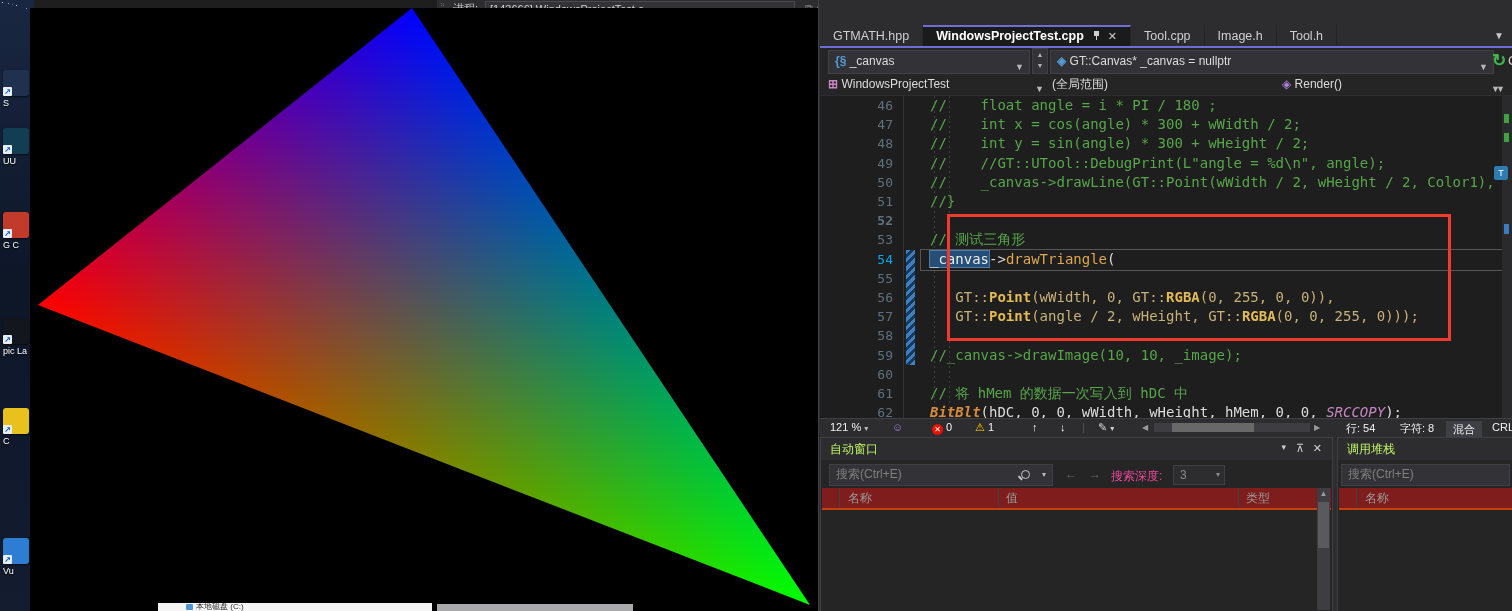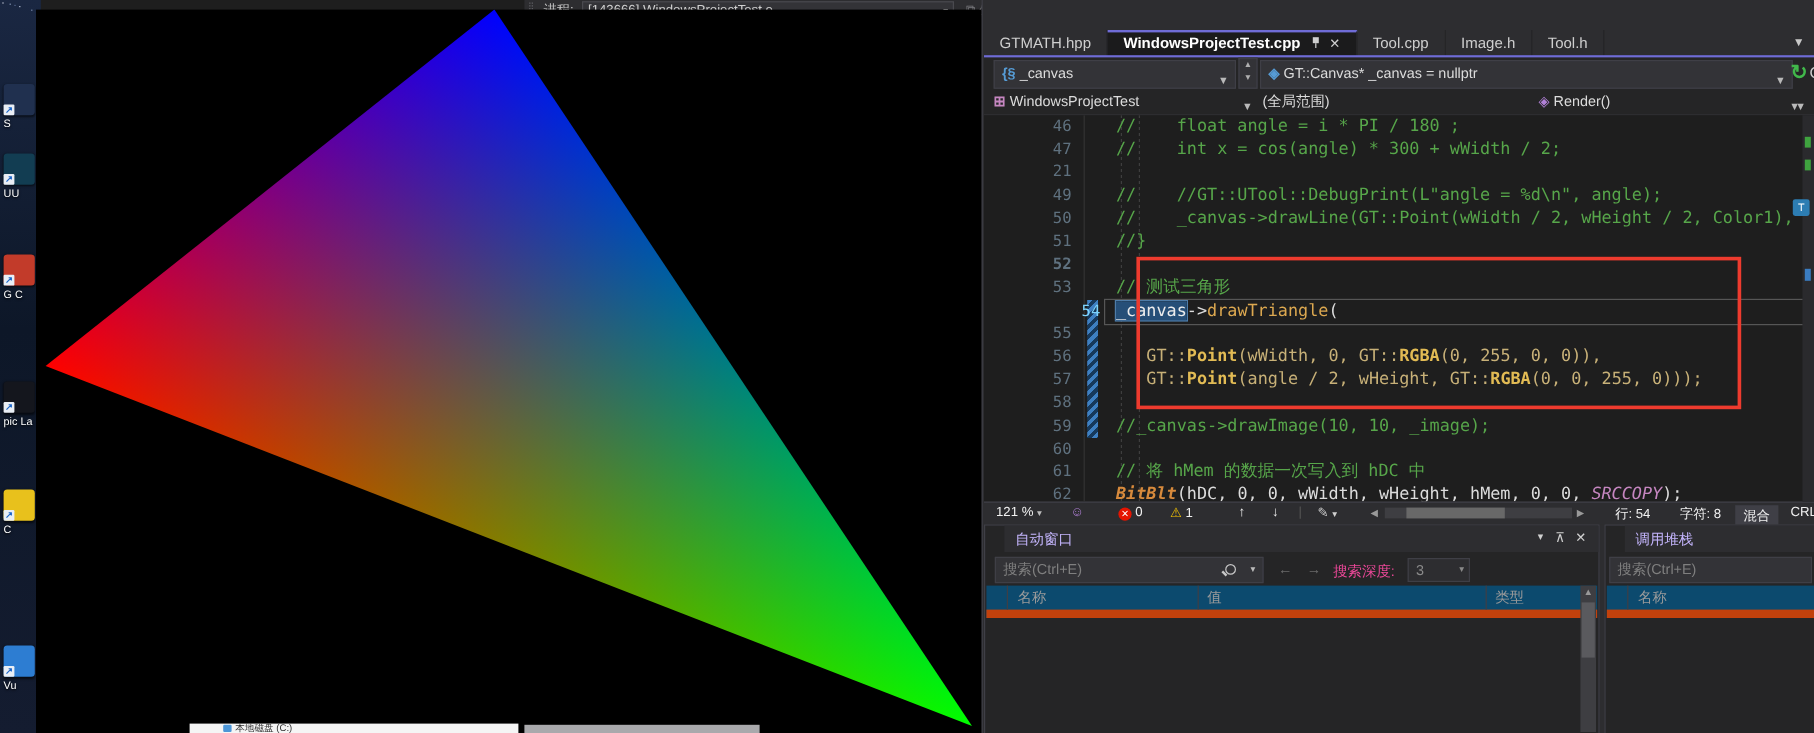--- a/index.html
+++ b/index.html
@@ -60,21 +60,21 @@
   #editor{left:820px;top:96px;width:692px;height:322px;background:#1E1E1E;overflow:hidden;z-index:1;
     font-family:"DejaVu Sans Mono",monospace;font-size:14px;}
   #margin-line{position:absolute;left:83px;top:0;width:1px;height:322px;background:#333;}
   .iguide{position:absolute;top:0;width:1px;height:322px;
     background:repeating-linear-gradient(180deg,#3e3e3e 0 2px,transparent 2px 5px);}
   #hatch{position:absolute;left:86px;top:153.6px;width:9px;height:115.2px;
     background:repeating-linear-gradient(135deg,#3E7FC1 0 3px,#16395C 3px 6px);}
   #curline{position:absolute;left:100px;top:153px;width:590px;height:20px;border:1px solid #565656;}
   .code-row{position:absolute;left:0;width:692px;height:19.2px;line-height:19.2px;}
   .gutter-num{position:absolute;left:0;width:73px;text-align:right;color:#5F717F;font-size:13px;}
-  .gutter-num.cur{color:#7dd3fc;padding-left:24px;}
+  .gutter-num.cur{color:#0ea5e9;}
   .code-text{position:absolute;left:110px;white-space:pre;}
   .c-comment{color:#57A64A;} .c-plain{color:#DCDCDC;} .c-khaki{color:#C8B178;}
   .c-fn{color:#DCA850;} .c-fnb{color:#E2BB54;font-weight:bold;}
   .c-fni{color:#D78A3C;font-style:italic;font-weight:bold;} .c-macro{color:#C586C0;font-style:italic;}
   .c-sel{color:#ECECEC;background:#264F78;box-shadow:0 0 0 1px #4E7CA8;}
   #ann-strip{left:1502px;top:96px;width:10px;height:322px;background:#2A2A2D;z-index:2;}
   .ann{position:absolute;left:2px;width:5px;}
   #ovf-badge{left:1494px;top:166px;width:14px;height:14px;background:#2D7DB3;color:#fff;font-size:9px;
     line-height:14px;text-align:center;border-radius:2px;z-index:3;}
 
@@ -88,29 +88,29 @@
   .err-dot{display:inline-block;width:11px;height:11px;border-radius:6px;background:#E51400;color:#fff;
     font-size:8px;line-height:11px;text-align:center;vertical-align:-1px;}
   .warn{color:#FC0;}
   #hsb-track{position:absolute;left:334px;top:4px;width:156px;height:9px;background:#3E3E42;}
   #hsb-thumb{position:absolute;left:352px;top:4px;width:82px;height:9px;background:#686868;}
   .sb-arrow{color:#999;font-size:8px;}
   #st-mixed{background:#3F3F46;padding:1px 7px;}
 
   
   .panel{position:absolute;top:437px;height:174px;background:#252526;border:1px solid #3F3F46;z-index:1;}
-  .p-title{position:absolute;left:16px;top:0;right:0;height:22px;background:#2D2D30;color:#c4b5fd;
+  .p-title{position:absolute;left:0;top:0;right:0;height:22px;background:#2D2D30;color:#bef264;
     font-size:12px;line-height:22px;padding-left:9px;}
   .p-ctl{position:absolute;top:4px;color:#D0D0D0;font-size:11px;}
   .search{position:absolute;top:26px;height:20px;background:#333337;border:1px solid #3F3F46;
     color:#7F7F7F;font-size:12px;line-height:19px;padding-left:6px;}
   .mag{position:absolute;display:inline-block;width:7px;height:7px;border:1.5px solid #C8C8C8;border-radius:50%;}
   .mag:after{content:"";position:absolute;left:-4px;top:6px;width:5px;height:1.5px;background:#C8C8C8;transform:rotate(45deg);}
-  .p-head{position:absolute;left:1px;right:1px;top:50px;height:20px;background:#0c4a6e;
-    border-bottom:7px solid #c2410c;color:#9A9A9A;font-size:12px;line-height:20px;}
+  .p-head{position:absolute;left:1px;right:1px;top:50px;height:20px;background:#7f1d1d;
+    border-bottom:2px solid #c2410c;color:#9A9A9A;font-size:12px;line-height:20px;}
   .col-sep{position:absolute;top:0;width:1px;height:20px;background:#3F3F46;}
   .dim-lbl{color:#ec4899;font-size:12px;}
   .vsb{position:absolute;right:2px;top:50px;width:13px;bottom:2px;background:#3E3E42;}
   .vsb .up{display:block;text-align:center;color:#999;font-size:8px;line-height:12px;}
   .vsb .thumb{position:absolute;left:1px;top:14px;width:11px;height:46px;background:#5A5A5E;}
 
   
   #gdi-window{left:30px;top:8px;width:788px;height:603px;background:#000;z-index:3;}
   #gdi-window svg{display:block;}
   .blend{mix-blend-mode:screen;}
@@ -232,21 +232,22 @@
     <div id="code-rows">
         <div class="code-row" style="top: 0px;">
           <span class="gutter-num">46</span>
           <div class="code-text"><span class="c-comment">//    float angle = i * PI / 180 ;</span></div>
         </div>
         <div class="code-row" style="top: 19.2px;">
           <span class="gutter-num">47</span>
           <div class="code-text"><span class="c-comment">//    int x = cos(angle) * 300 + wWidth / 2;</span></div>
         </div>
         <div class="code-row" style="top: 38.4px;">
-          <span class="gutter-num">21</span>
+          <span class="gutter-num">48</span>
+          <div class="code-text"><span class="c-comment">//    int y = sin(angle) * 300 + wHeight / 2;</span></div>
         </div>
         <div class="code-row" style="top: 57.6px;">
           <span class="gutter-num">49</span>
           <div class="code-text"><span class="c-comment">//    //GT::UTool::DebugPrint(L"angle = %d\n", angle);</span></div>
         </div>
         <div class="code-row" style="top: 76.8px;">
           <span class="gutter-num">50</span>
           <div class="code-text"><span class="c-comment">//    _canvas-&gt;drawLine(GT::Point(wWidth / 2, wHeight / 2, Color1), GT</span></div>
         </div>
         <div class="code-row" style="top: 96px;">

